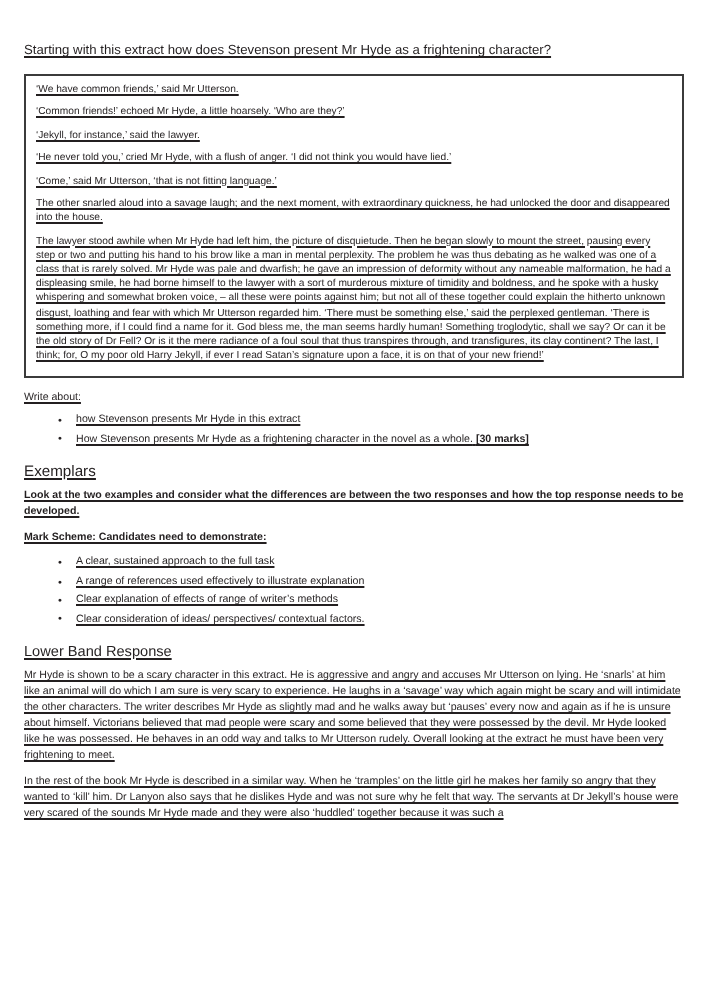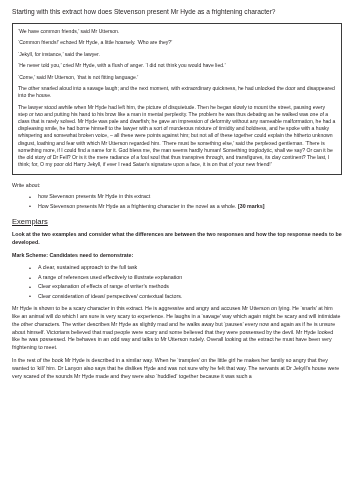--- a/index.html
+++ b/index.html
@@ -11,22 +11,23 @@
     height: 500px;
     background: #ffffff;
     font-family: "Liberation Sans", sans-serif;
     color: #231f20;
     overflow: hidden;
   }
   .page {
     width: 354px;
     height: 484px;
     box-sizing: border-box;
-    padding: 8px 12px 0 12px;
+    padding: 22px 12px 0 12px;
     position: relative;
+    text-decoration: underline;
   }
   .title {
     font-size: 6.6px;
     font-weight: normal;
     color: #231f20;
     line-height: 1.35;
     margin: 0 0 6px 0;
   }
   .extract-box {
     border: 1px solid #3b3b3b;
@@ -127,17 +128,18 @@
 
   <div class="para bold-line">Mark Scheme: Candidates need to demonstrate:</div>
 
   <ul class="bullets">
     <li>A clear, sustained approach to the full task</li>
     <li>A range of references used effectively to illustrate explanation</li>
     <li>Clear explanation of effects of range of writer’s methods</li>
     <li>Clear consideration of ideas/ perspectives/ contextual factors.</li>
   </ul>
 
+  <h3 class="subsection">Lower Band Response</h3>
 
   <div class="para">Mr Hyde is shown to be a scary character in this extract. He is aggressive and angry and accuses Mr Utterson on lying. He ‘snarls’ at him like an animal will do which I am sure is very scary to experience. He laughs in a ‘savage’ way which again might be scary and will intimidate the other characters. The writer describes Mr Hyde as slightly mad and he walks away but ‘pauses’ every now and again as if he is unsure about himself. Victorians believed that mad people were scary and some believed that they were possessed by the devil. Mr Hyde looked like he was possessed. He behaves in an odd way and talks to Mr Utterson rudely. Overall looking at the extract he must have been very frightening to meet.</div>
   <div class="para">In the rest of the book Mr Hyde is described in a similar way. When he ‘tramples’ on the little girl he makes her family so angry that they wanted to ‘kill’ him. Dr Lanyon also says that he dislikes Hyde and was not sure why he felt that way. The servants at Dr Jekyll’s house were very scared of the sounds Mr Hyde made and they were also ‘huddled’ together because it was such a</div>
 
 </div>
 
 </body></html>

